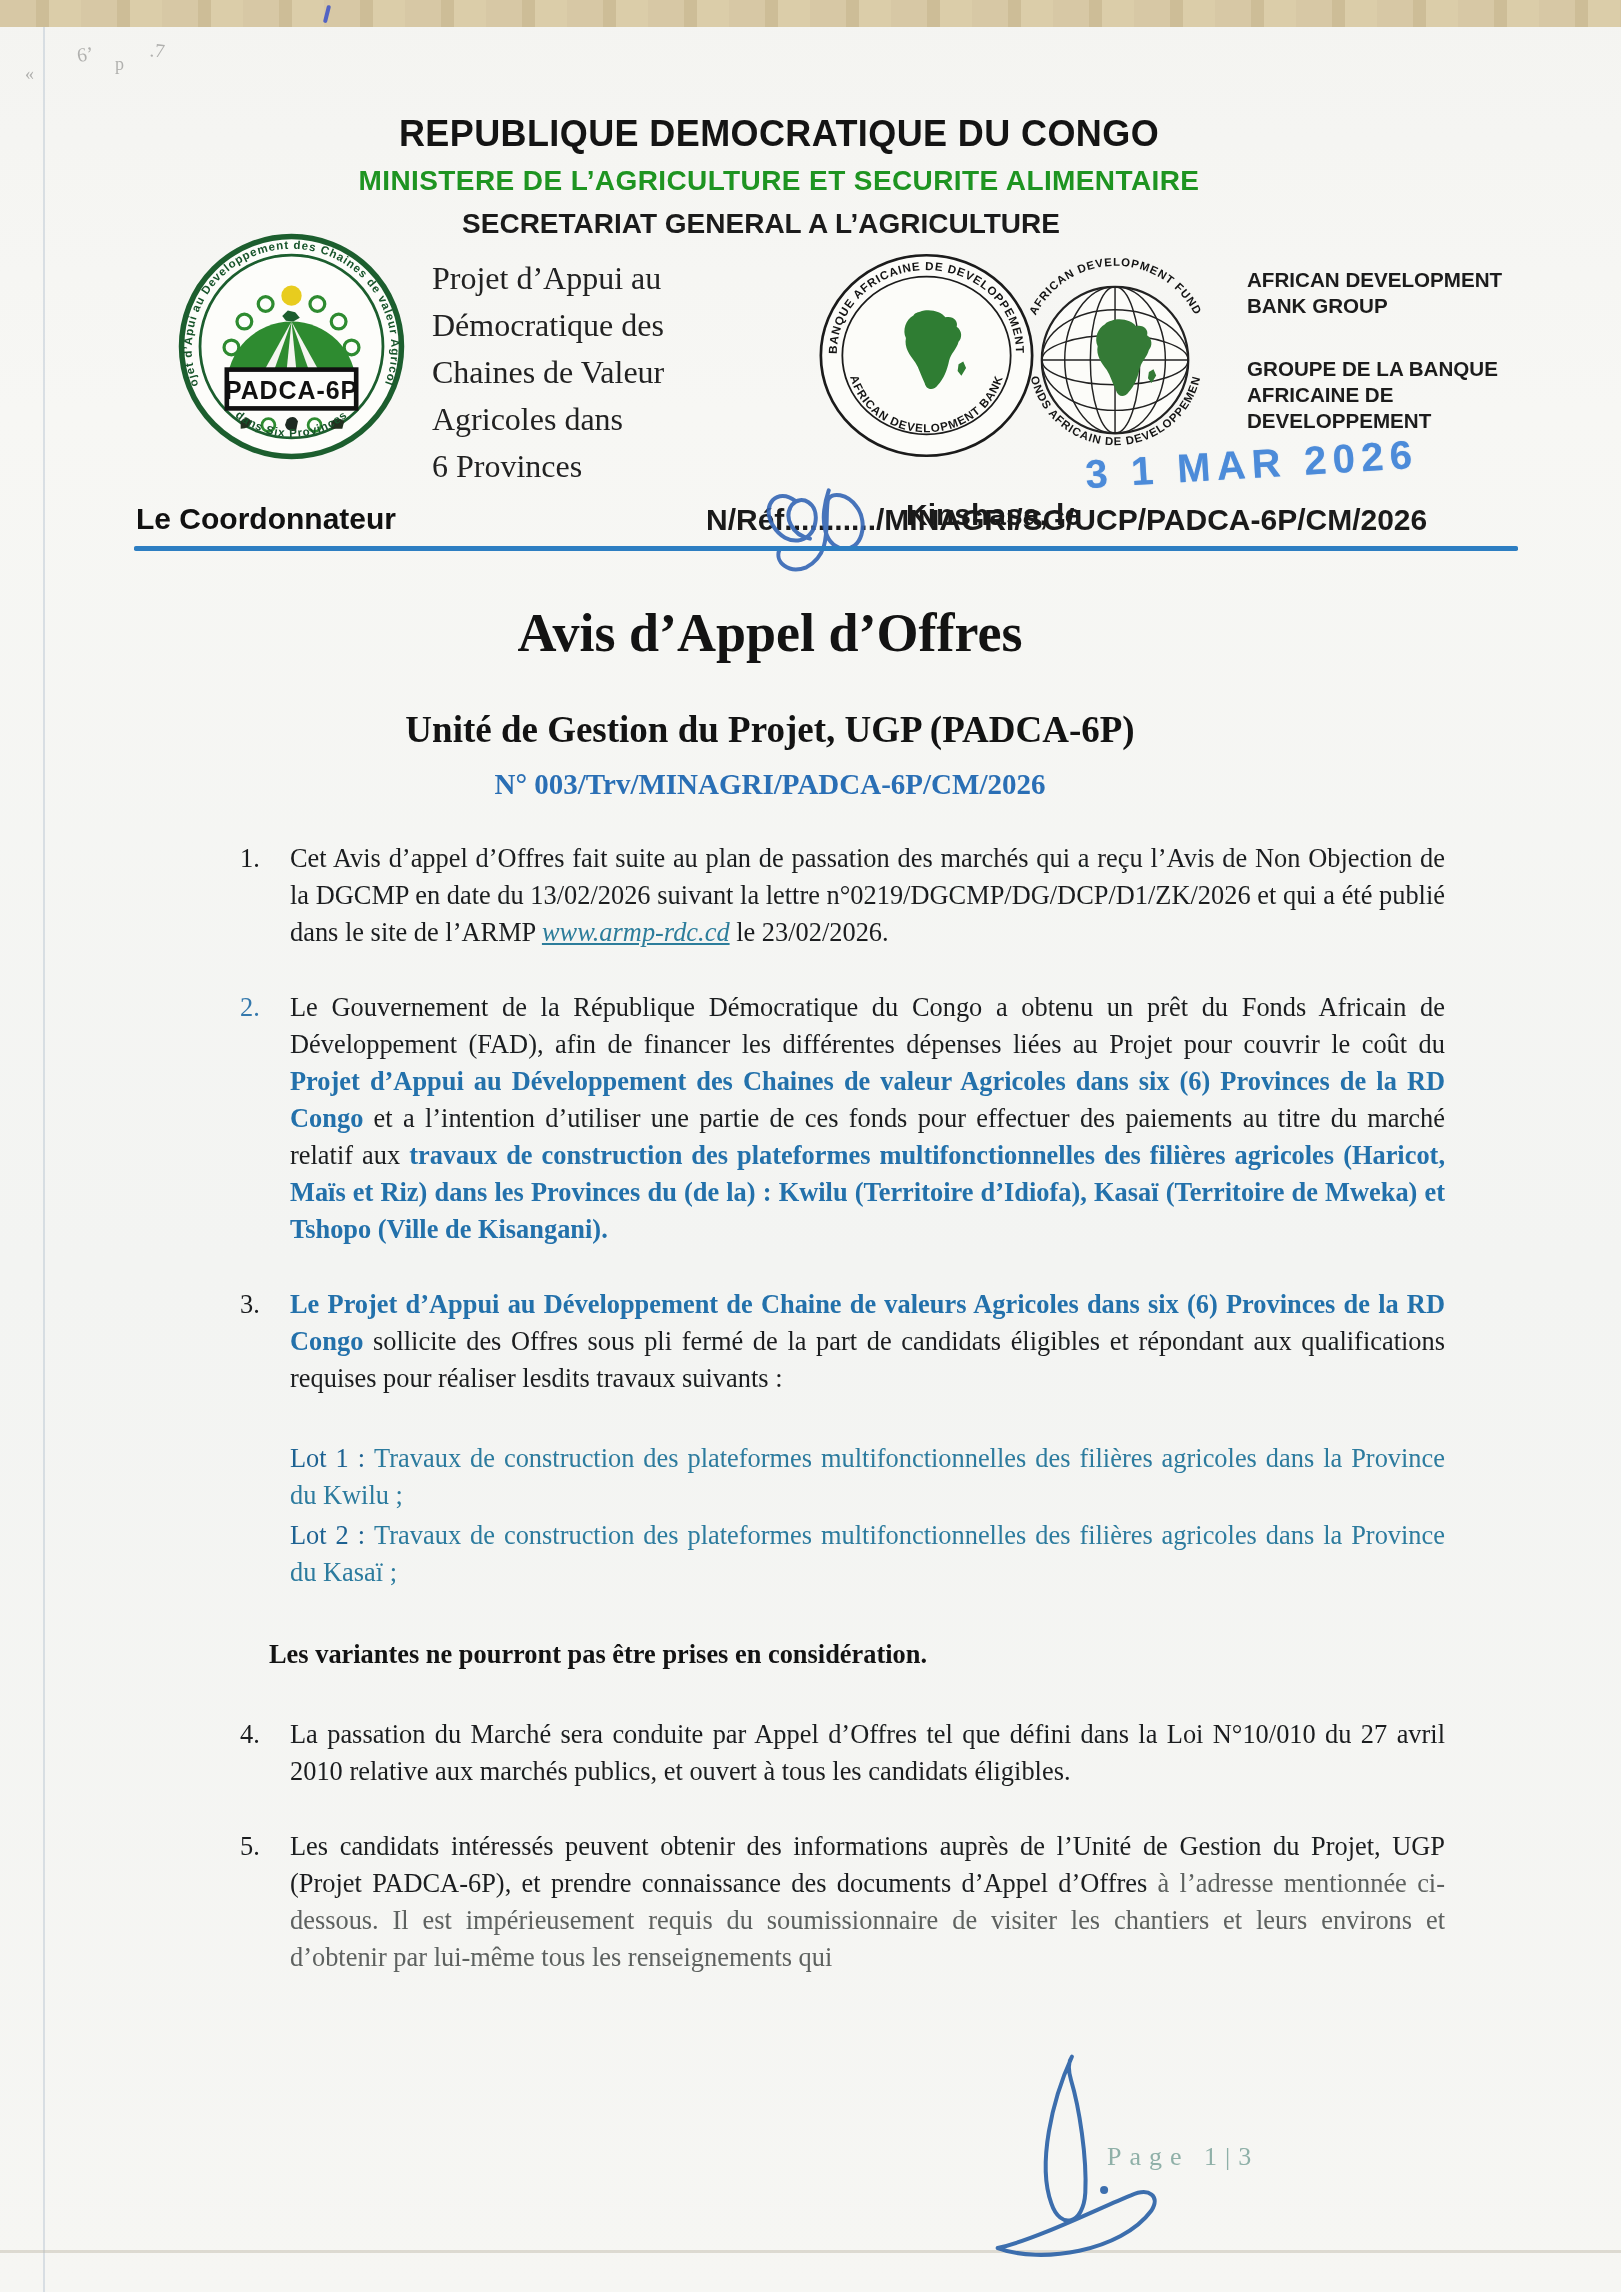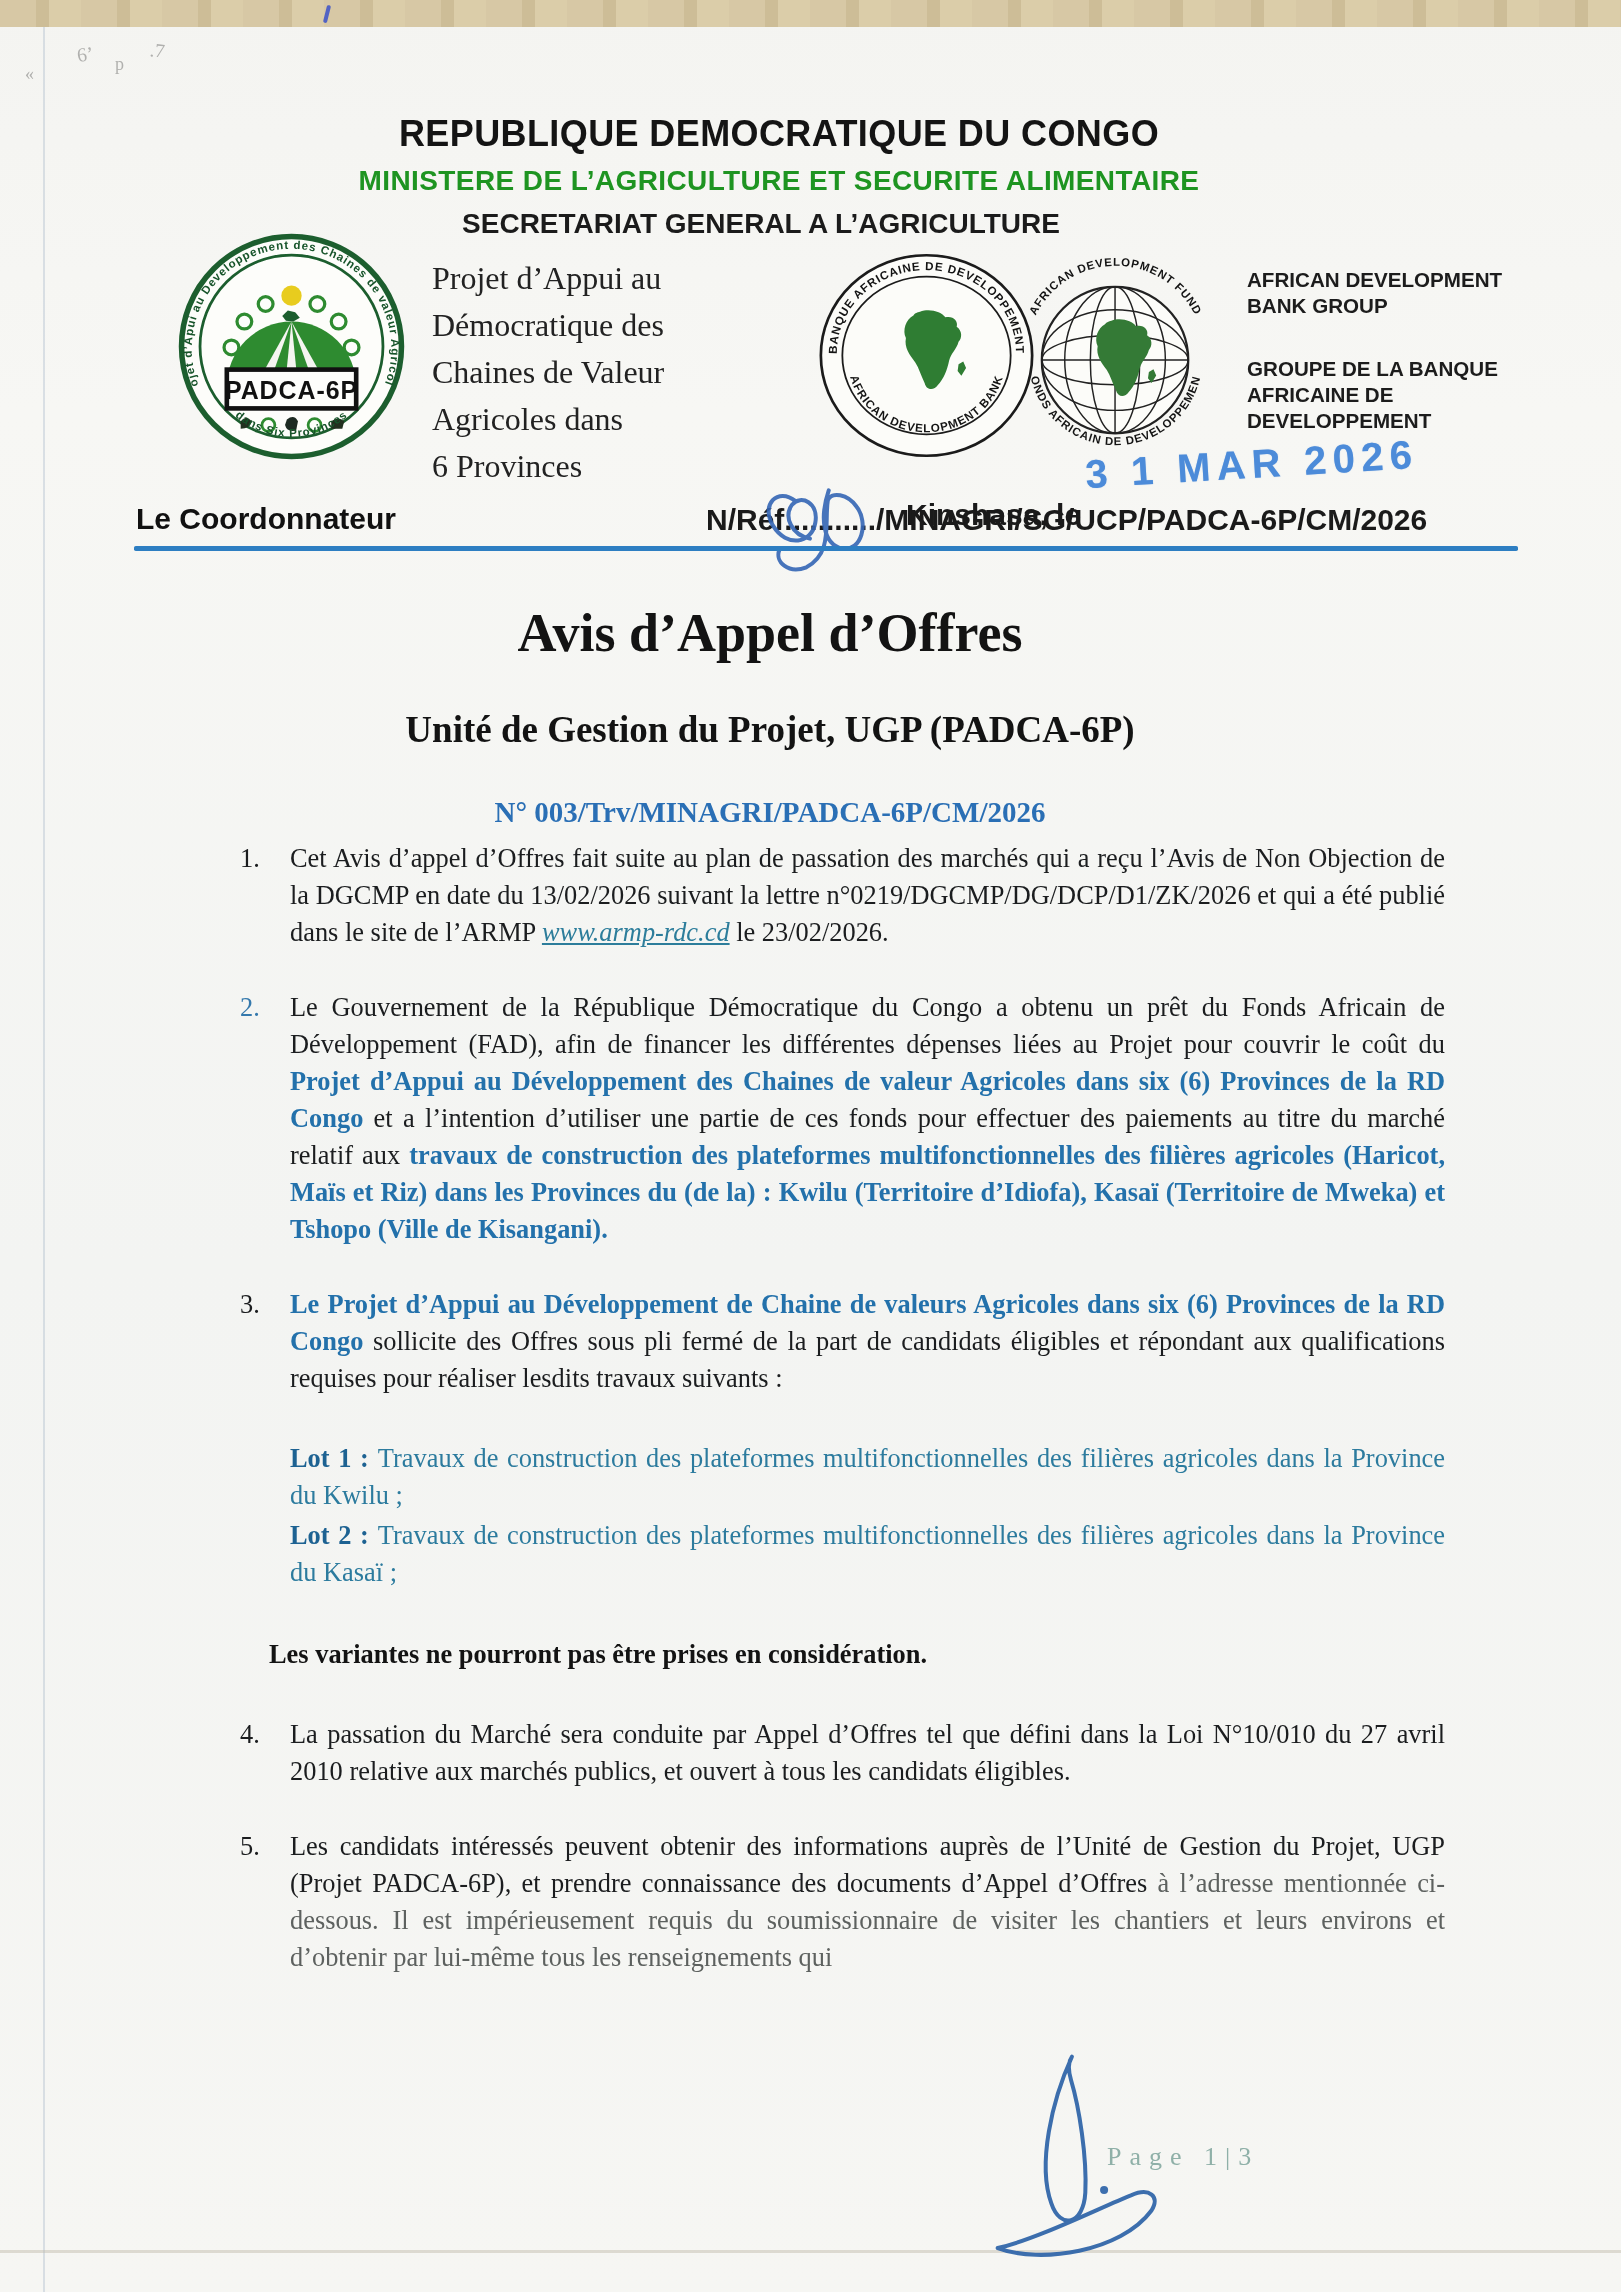--- a/index.html
+++ b/index.html
@@ -34,33 +34,33 @@
   .coordinator{position:absolute;left:136px;top:502px;font-family:"Liberation Sans",sans-serif;font-size:30px;font-weight:bold;color:#111;}
   .refline{position:absolute;left:706px;top:503px;font-family:"Liberation Sans",sans-serif;font-size:30px;font-weight:600;color:#1a1a1a;}
   .divider{position:absolute;left:134px;top:546px;width:1384px;height:4.5px;background:#2d7ec2;border-radius:1.8px;}
 
   
   .title-main{position:absolute;left:0;top:602px;width:100%;text-align:center;padding-right:81px;box-sizing:border-box;
     font-size:54px;font-weight:bold;color:#131313;}
   .title-sub{position:absolute;left:0;top:708px;width:100%;text-align:center;padding-right:81px;box-sizing:border-box;
     font-size:37px;font-weight:bold;color:#131313;}
   .title-ref{position:absolute;left:0;top:768px;width:100%;text-align:center;padding-right:81px;box-sizing:border-box;
-    font-size:29px;font-weight:bold;color:#2a6fb5;margin-top:28px;}
+    font-size:29px;font-weight:bold;color:#2a6fb5;}
 
   
   .body{position:absolute;left:240px;top:840px;width:1205px;font-size:26.4px;line-height:37px;text-align:justify;color:#1b1d1f;}
   .item{position:relative;padding-left:50px;margin-bottom:38px;}
   .item .num{position:absolute;left:0;top:0;}
   .num-blue{color:#3579ad;}
   .sg-b{color:#2371ab;font-weight:bold;}
   .sg-i{color:#2c7d9b;font-style:italic;text-decoration:underline;cursor:pointer;}
   .sg-f{color:#5d615f;}
   .lots{margin-left:50px;margin-bottom:0;}
   .lot{margin-bottom:2.7px;text-align:justify;}
-  .lot-label{color:#1d6292;font-weight:bold;margin-right:9px;}
+  .lot-label{color:#1d6292;font-weight:normal;margin-right:9px;}
   .lot-text{color:#2c7b9e;}
   .note{margin:45px 0 43px 29px;font-weight:bold;color:#131313;}
 
   
   .pageno{position:absolute;left:1107px;top:2142px;font-size:26px;letter-spacing:8px;color:#8fb0a8;font-family:"Liberation Serif",serif;}
   svg text{font-family:"Liberation Sans",sans-serif;}
   .abs{position:absolute;}
 </style>
 </head>
 <body>

